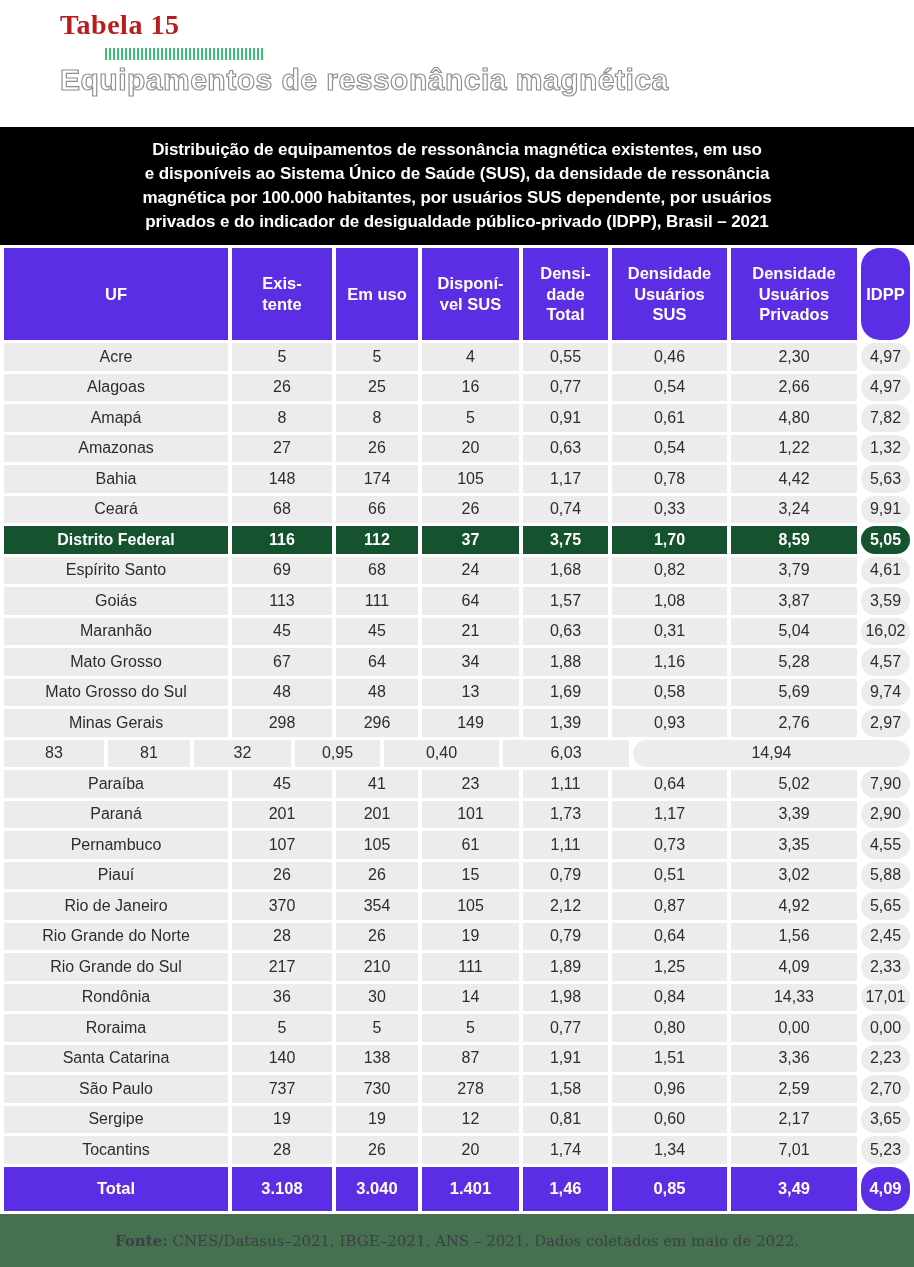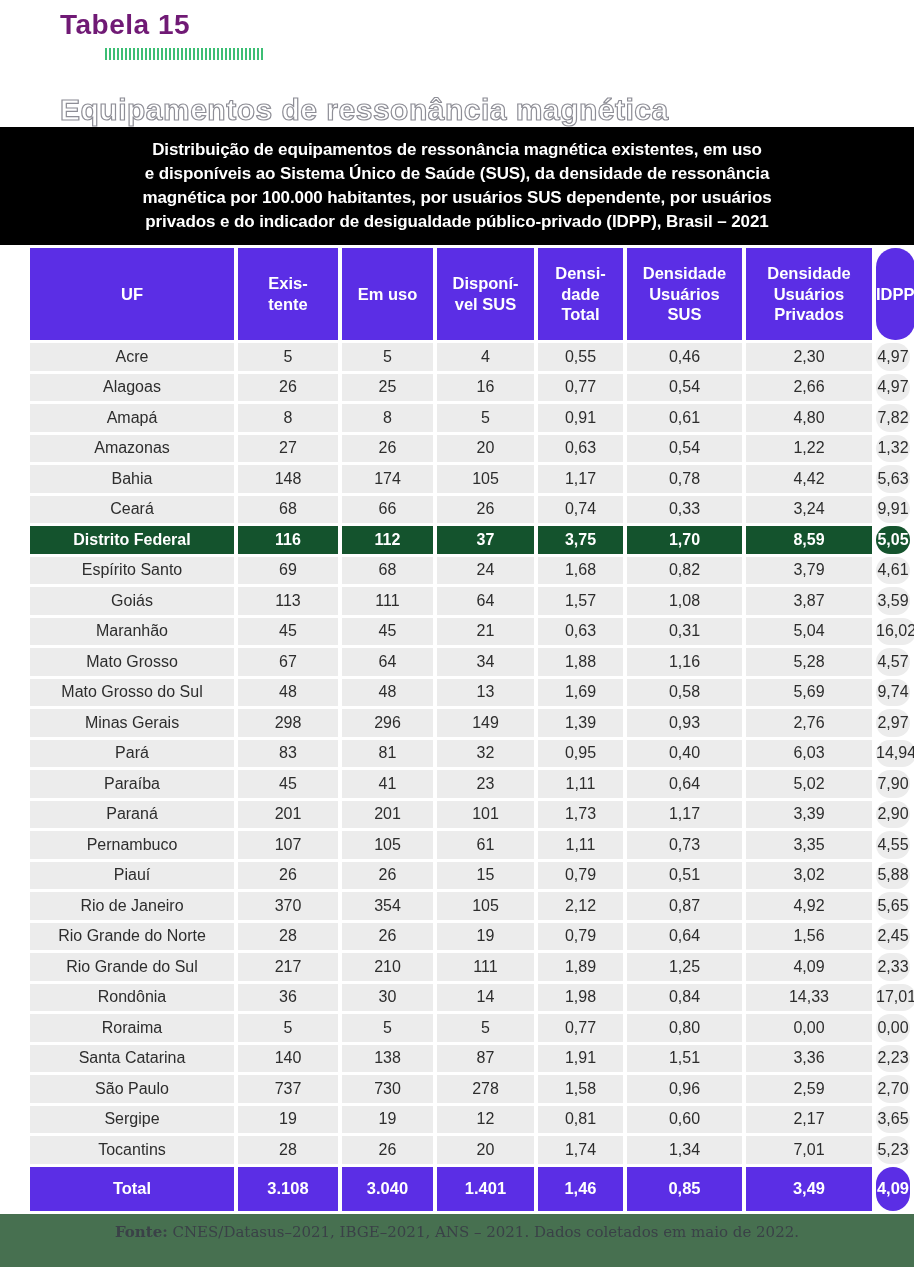--- a/index.html
+++ b/index.html
@@ -8,34 +8,34 @@
     position:relative;
     width:914px; height:1267px;
     background:#ffffff;
     overflow:hidden;
     font-family:"Liberation Sans", sans-serif;
     display:flex; flex-direction:column;
   }
   
   .top-section { height:127px; padding:10px 0 0 60px; }
   .table-number {
-    font-family:Liberation Sans, sans-serif;
+    font-family:Liberation Serif, serif;
     font-weight:bold;
     font-size:28px;
-    color:#701a75;
+    color:#b91c1c;
     letter-spacing:0.5px;
     line-height:1.1;
   }
   .barcode {
     margin:7px 0 0 45px;
     width:160px; height:12px;
     background:repeating-linear-gradient(90deg,#3CBE74 0 2px, transparent 2px 4px);
   }
   .outline-title {
-    margin-top:33px;
+    margin-top:3px;
     font-size:30px;
     font-weight:bold;
     letter-spacing:0.5px;
     color:transparent;
     -webkit-text-stroke:1.2px #8e8e96;
   }
   
   .desc-banner {
     height:118px;
     background:#000000;
@@ -49,21 +49,21 @@
     letter-spacing:-0.1px;
   }
   
   .tbl { padding:0 4px; }
   .row { display:flex; gap:4px; margin-top:3px; }
   .cell {
     display:flex; align-items:center; justify-content:center;
     text-align:center;
     flex:0 0 auto;
   }
-  .c0 { width:204px;margin-left:26px; } .c1 { width:100px; } .c2 { width:91px; }
+  .c0 { width:224px; } .c1 { width:100px; } .c2 { width:82px; }
   .c3 { width:97px; }  .c4 { width:85px; } .c5 { width:115px; }
   .c6 { width:126px; } .c7 { width:auto; flex:1 1 auto;border-radius:19px; }
   .header-row .cell {
     height:92px;
     background:#5B2EE5;
     color:#ffffff;
     font-weight:bold;
     font-size:16.5px;
     line-height:1.25;
     white-space:pre-line;
@@ -84,21 +84,21 @@
     background:#5B2EE5;
     color:#ffffff;
     font-weight:bold;
     font-size:16.5px;
   }
   
   .footer {
     margin-top:3px;
     flex:1 1 auto;
     background:#477050;
-    padding-top:9px;
+    padding-top:18px;
     text-align:center;
     font-family:"DejaVu Serif", serif;
     font-size:15px;
     color:#3A4147;
   }
   .footer b { font-weight:bold; }
 </style>
 </head>
 <body>
 
@@ -259,21 +259,20 @@
           <div class="cell c0">Minas Gerais</div>
           <div class="cell c1">298</div>
           <div class="cell c2">296</div>
           <div class="cell c3">149</div>
           <div class="cell c4">1,39</div>
           <div class="cell c5">0,93</div>
           <div class="cell c6">2,76</div>
           <div class="cell c7">2,97</div>
         </div>
         <div class="row data-row">
-          <div class="cell c0">Pará</div>
           <div class="cell c1">83</div>
           <div class="cell c2">81</div>
           <div class="cell c3">32</div>
           <div class="cell c4">0,95</div>
           <div class="cell c5">0,40</div>
           <div class="cell c6">6,03</div>
           <div class="cell c7">14,94</div>
         </div>
         <div class="row data-row">
           <div class="cell c0">Paraíba</div>

